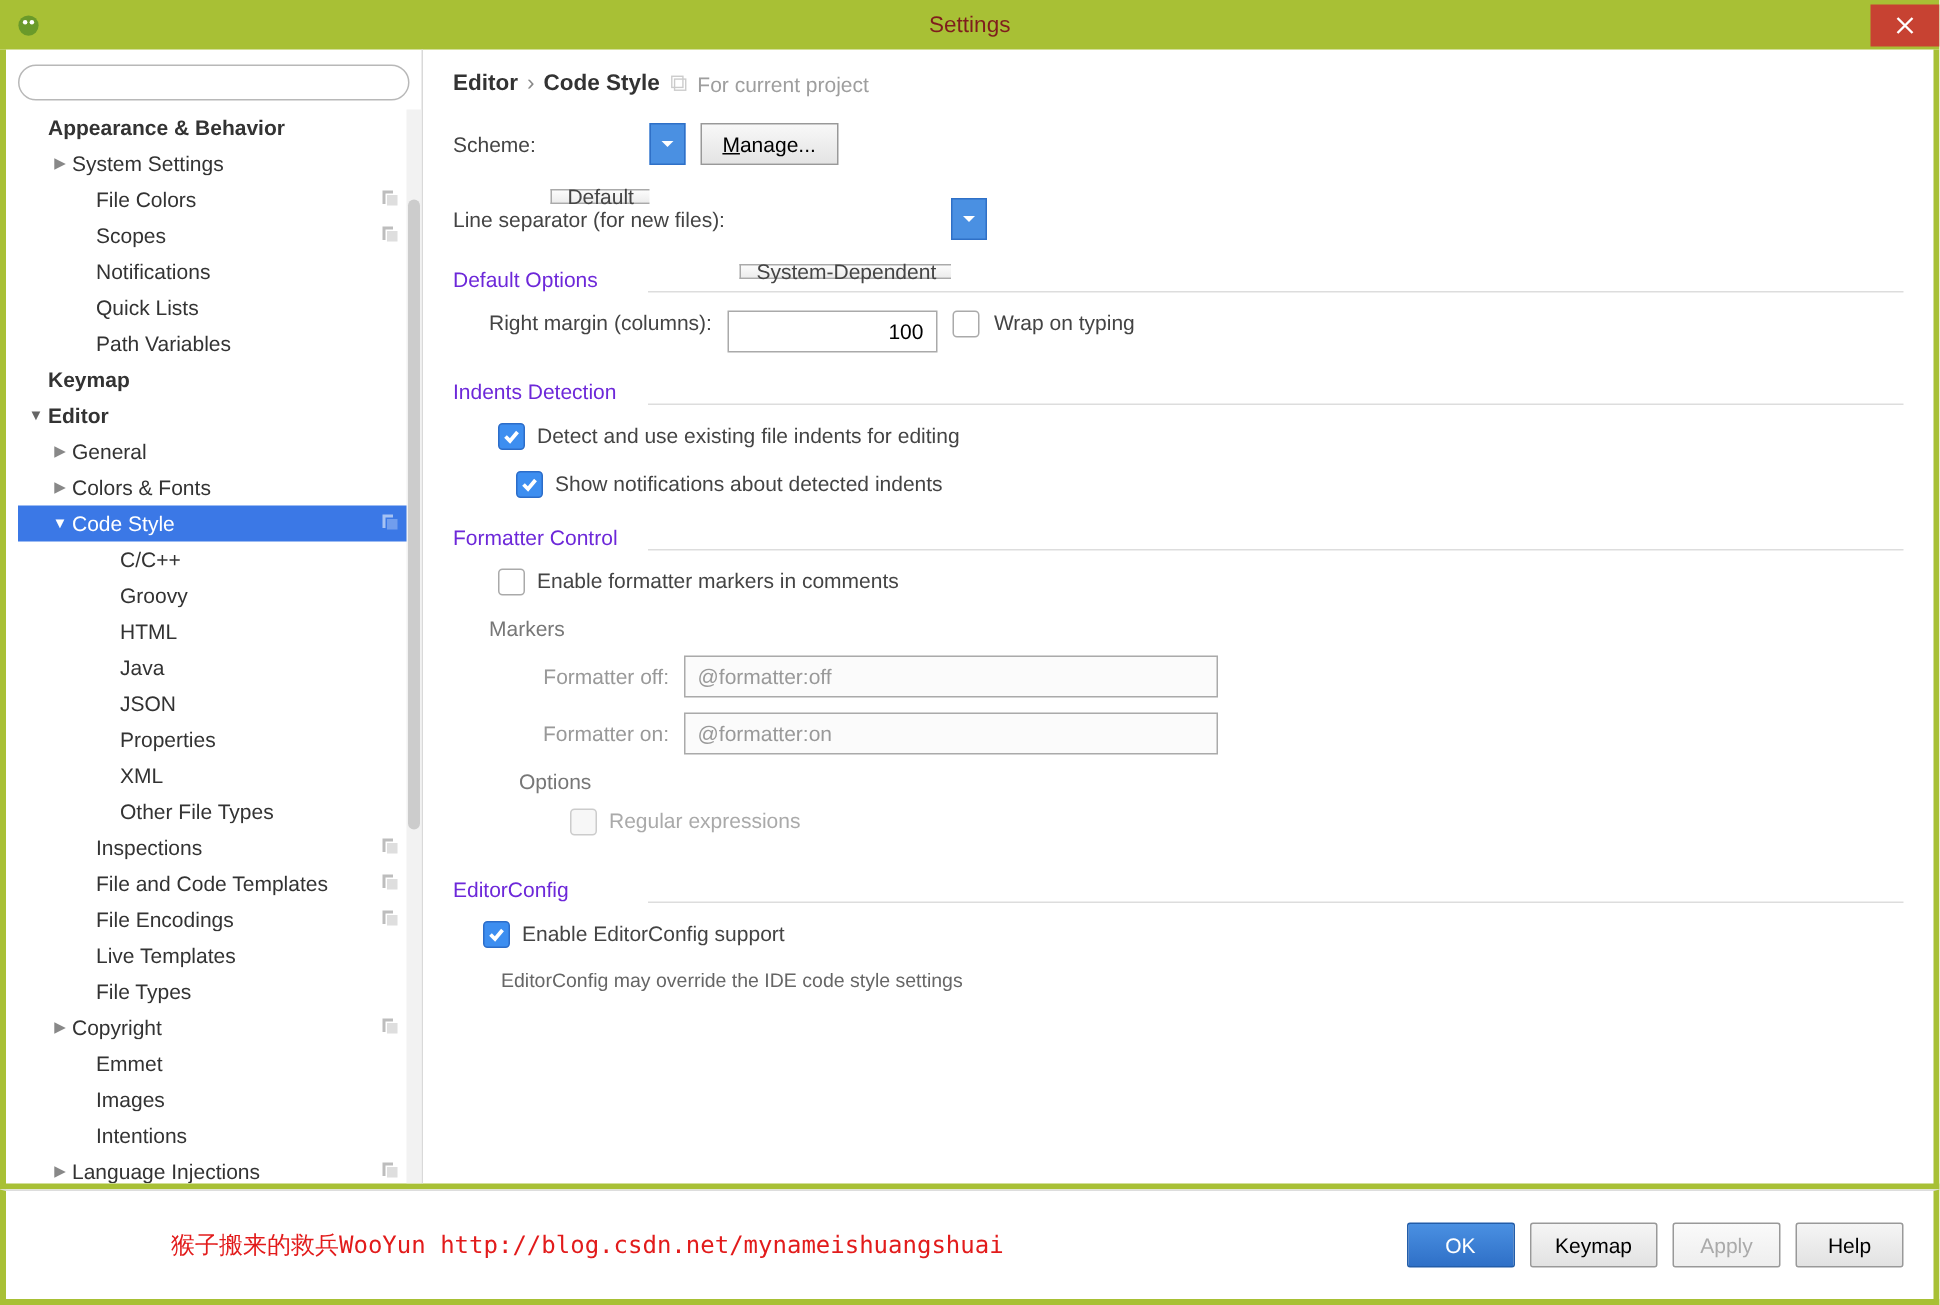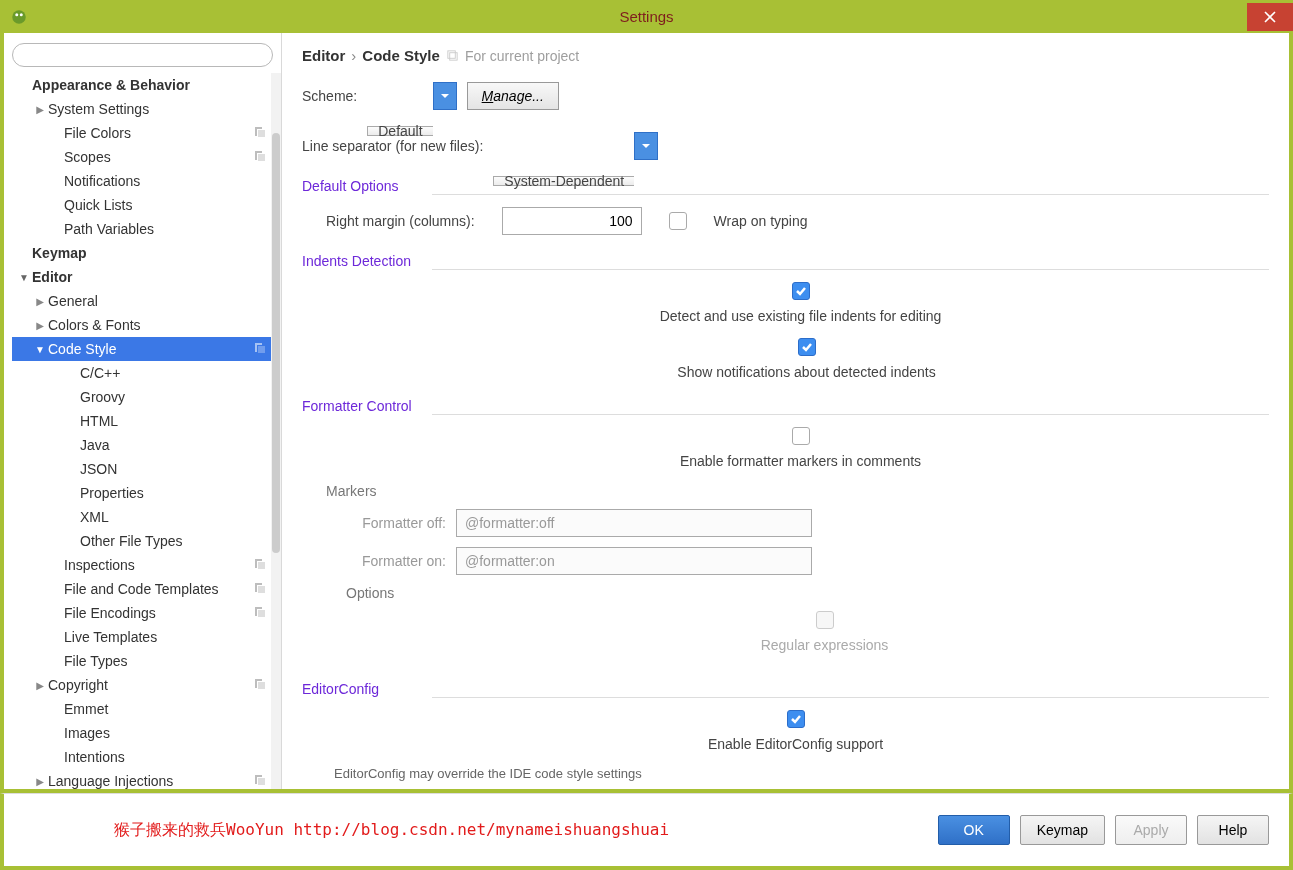--- a/index.html
+++ b/index.html
@@ -44,32 +44,32 @@
 .breadcrumb .tag { color: #9e9e9e; font-size: 14px; }
 
 .row { display: flex; align-items: center; gap: 10px; margin-bottom: 16px; }
 .row .lbl { font-size: 14px; }
 
 .combo { display: flex; align-items: stretch; height: 28px; }
 .combo .text { border: 1px solid #aaa; border-right: none; padding: 4px 10px; display: flex; align-items: center; background: linear-gradient(#fcfcfc,#ececec); font-size: 14px; margin-top: 44px; }
 .combo .arrowbtn { width: 24px; background: #4a90e2; display: flex; align-items: center; justify-content: center; border: 1px solid #2f70c7; }
 .combo .arrowbtn svg { fill: #fff; width: 10px; height: 10px; }
 
-.btn { height: 28px; padding: 0 14px; border: 1px solid #999; background: linear-gradient(#f8f8f8,#e4e4e4); font-size: 14px; cursor: pointer; display: flex; align-items: center; font-style: italic; }
+.btn { height: 28px; padding: 0 14px; border: 1px solid #999; background: linear-gradient(#f8f8f8,#e4e4e4); font-size: 14px; cursor: pointer; display: flex; align-items: center; }
 .btn u { text-decoration: underline; }
 
 .section-title { font-size: 14px; margin: 18px 0 10px 0; color: #6d28d9; position: relative; }
 .section-line { border: none; border-top: 1px solid #ddd; margin-left: 130px; margin-top: -10px; margin-bottom: 12px; }
 
-.field-row { display: flex; align-items: center; gap: 27px; margin-left: 24px; margin-bottom: 10px; }
+.field-row { display: flex; align-items: flex-start; gap: 10px; margin-left: 24px; margin-bottom: 10px; }
 .text-input { height: 28px; border: 1px solid #aaa; padding: 0 8px; font-size: 14px; text-align: right; width: 140px; background: #fff; }
 .text-input.left { text-align: left; width: 356px; }
 .text-input[disabled] { color: #999; background: #fbfbfb; }
 
-.check-row { display: flex; align-items: center; gap: 8px; margin-left: 30px; margin-bottom: 14px; flex-direction: column; }
+.check-row { display: flex; align-items: flex-start; gap: 8px; margin-left: 30px; margin-bottom: 14px; }
 .chk { width: 18px; height: 18px; border: 1.5px solid #aaa; border-radius: 3px; display: flex; align-items: center; justify-content: center; background: #fff; cursor: pointer; }
 .chk.checked { background: #3d8ef0; border-color: #2c6dc9; }
 .chk.checked svg { stroke: #fff; }
 .chk svg { width: 12px; height: 12px; stroke: transparent; stroke-width: 2.5; fill: none; }
 .check-row.disabled { color: #aaa; }
 .check-row.disabled .chk { border-color: #ccc; background: #f7f7f7; }
 
 .sub-label { margin-left: 24px; font-size: 14px; margin-bottom: 10px; color: #777; }
 
 .markers-row { display: flex; align-items: center; gap: 10px; margin-left: 44px; margin-bottom: 10px; }

